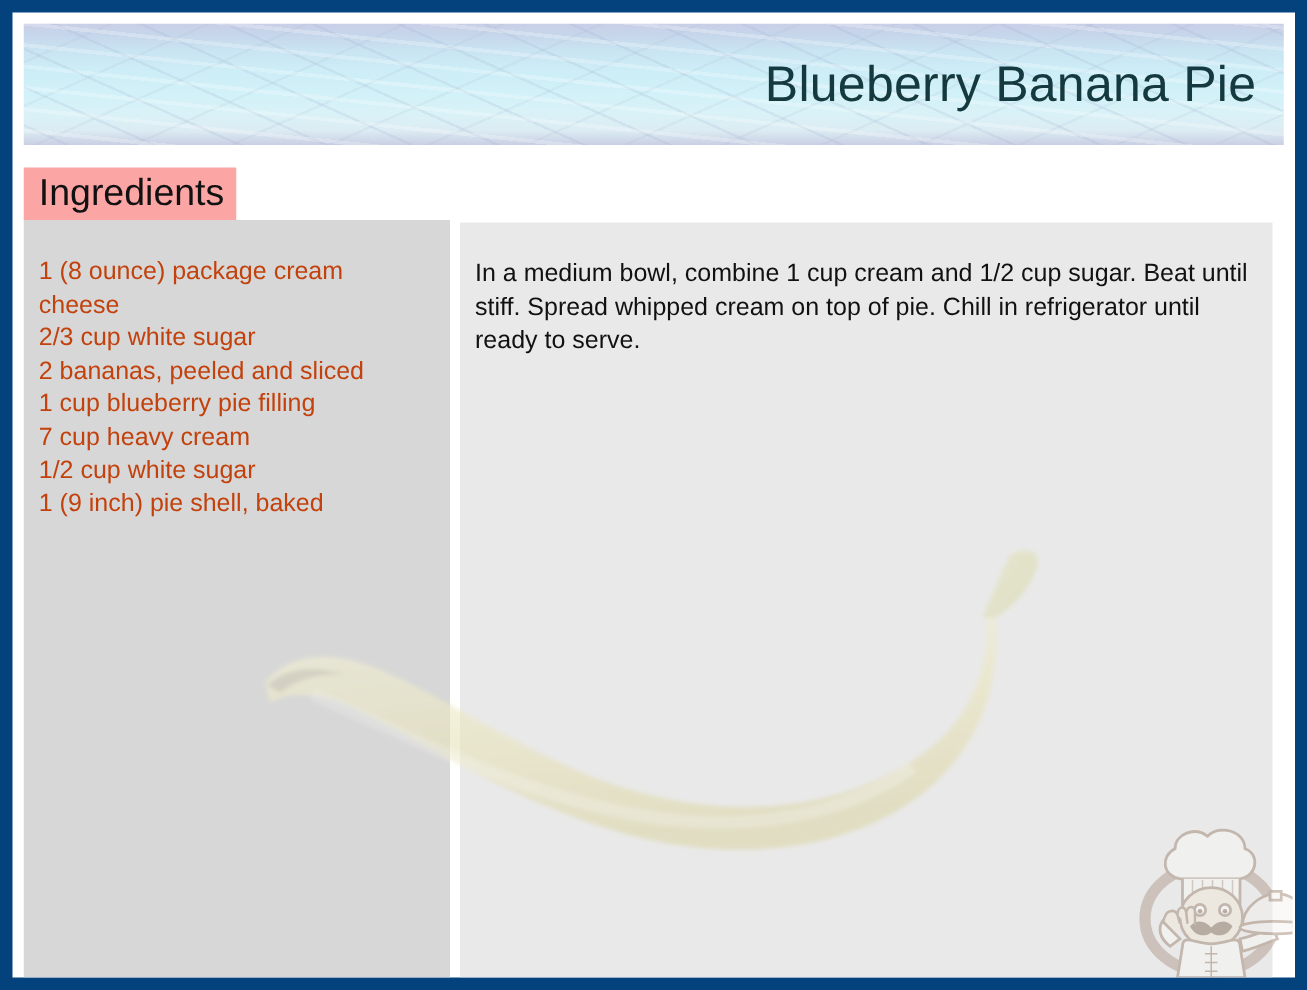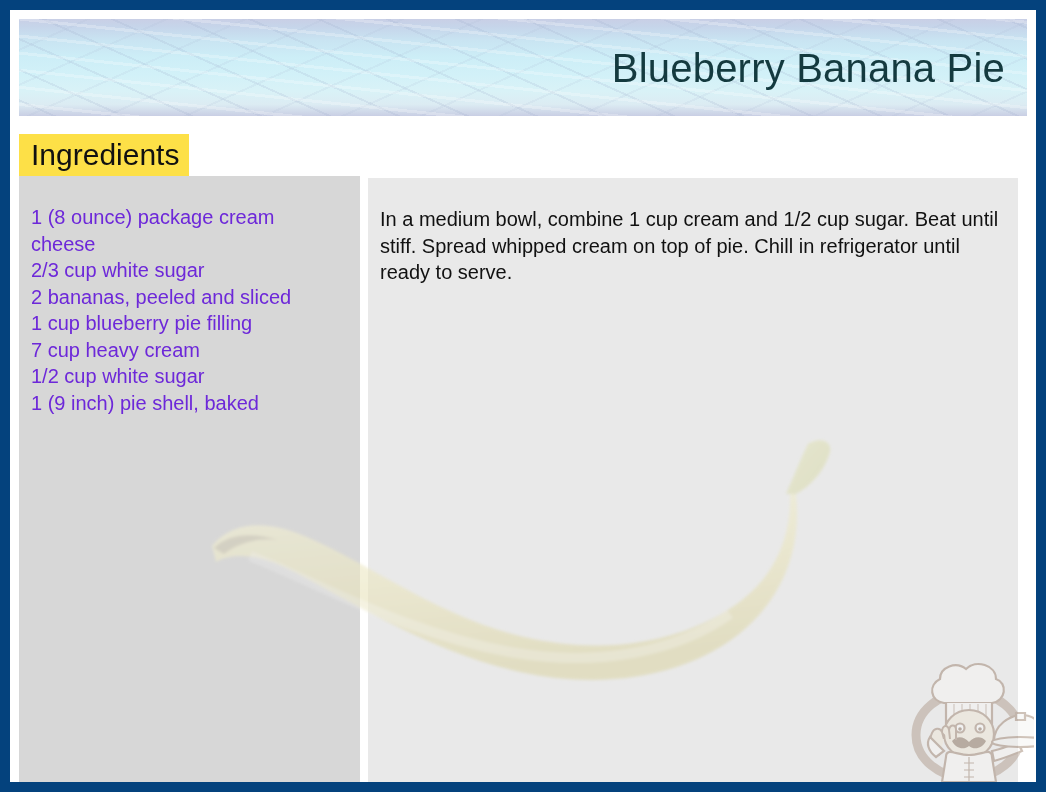--- a/index.html
+++ b/index.html
@@ -131,21 +131,21 @@
     box-sizing: border-box;
   }
 
   
   #panel-ingredients {
     left: 9px;
     top: 124px;
     width: 341px;
     height: 648px;
   }
-  #panel-ingredients .panel-head { background: #fde047; }
+  #panel-ingredients .panel-head { background: #fca5a5; }
   #panel-ingredients .panel-body { background: #d7d7d7; }
 
   
   #panel-directions {
     left: 358px;
     top: 126px;
     width: 650px;
     height: 646px;
   }
   #panel-directions .panel-head { background: #e9e9e9; margin-top: 48px; }
@@ -153,21 +153,21 @@
 
   
   .panel-body, .panel-head { position: absolute; }
 
   .ing-list {
     list-style: none;
     margin: 0;
     padding: 0;
     font-size: 20px;
     line-height: 26.5px;
-    color: #6d28d9;
+    color: #c2410c;
   }
   .ing-list li { margin: 0; padding: 0; }
 
   .dir-para {
     margin: 0 0 26px 0;
     font-size: 20px;
     line-height: 26.5px;
     color: #111111;
   }
   .dir-para:last-child { margin-bottom: 0; }

